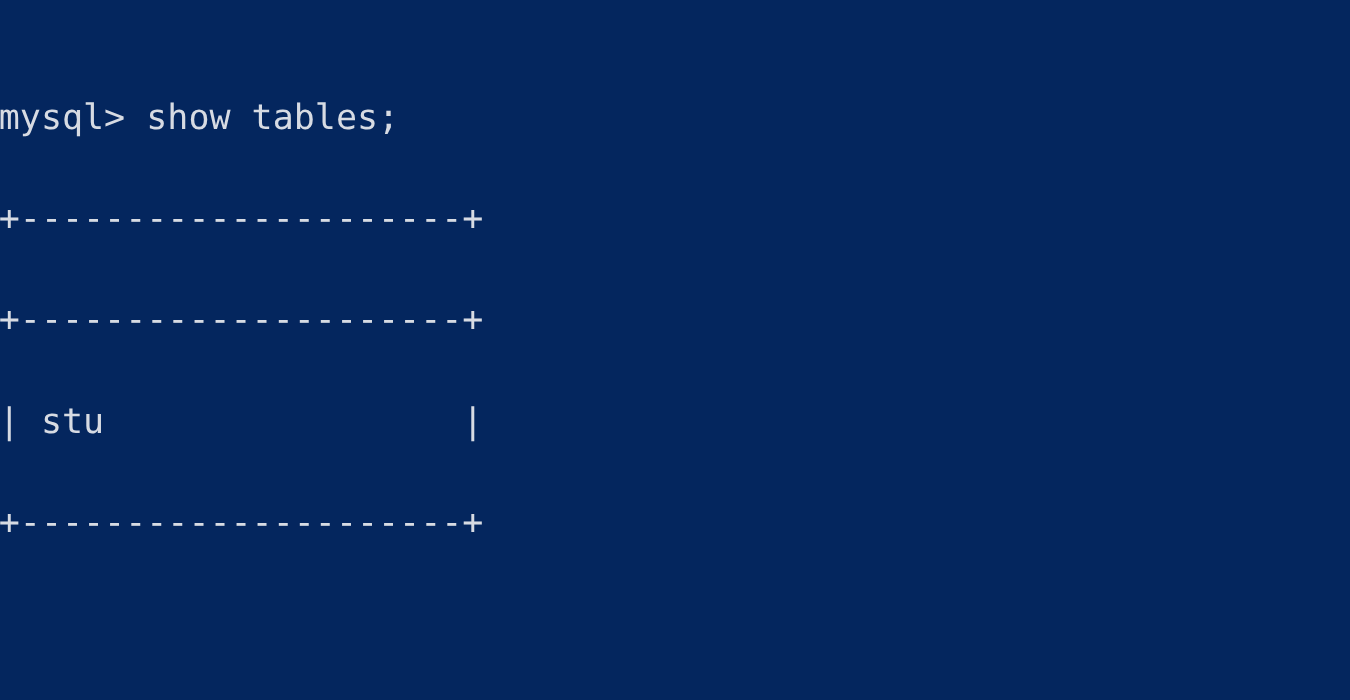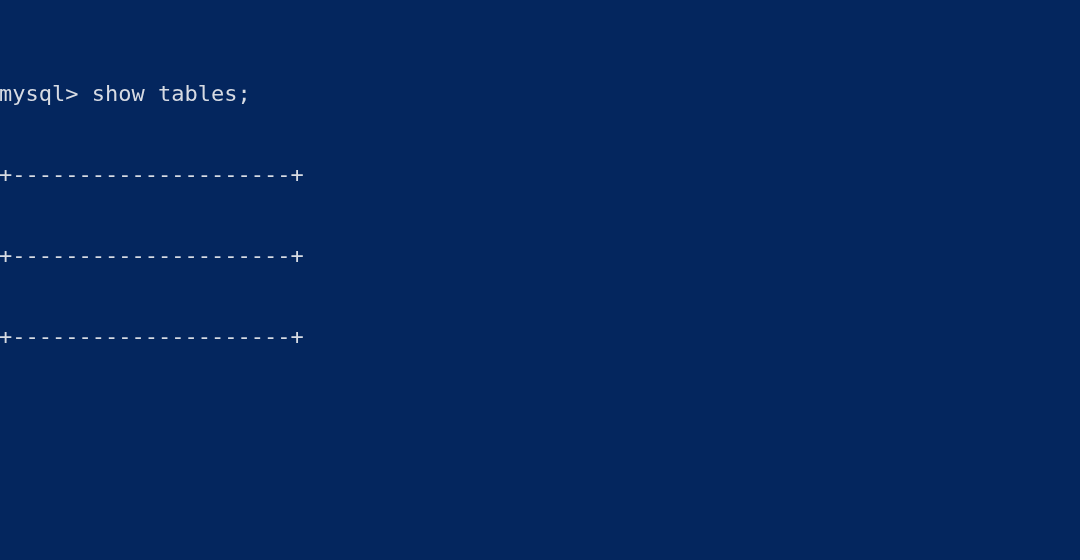--- a/index.html
+++ b/index.html
@@ -7,21 +7,21 @@
     padding: 0;
     background: #04265e;
   }
   #terminal {
     position: relative;
     width: 1008px;
     height: 560px;
     background: #04265e;
     overflow: hidden;
     font-family: "DejaVu Sans Mono", "Liberation Mono", monospace;
-    font-size: 22px;
+    font-size: 28px;
     line-height: 27px;
     letter-spacing: 0px;
     color: #d7dbe3;
     -webkit-font-smoothing: antialiased;
   }
   #screen {
     position: absolute;
     left: -1px;
     top: -1px;
     white-space: pre;
@@ -35,20 +35,21 @@
 </style>
 </head>
 <body>
 
 <div id="terminal">
   <div id="screen">
 
     <div class="line">mysql&gt; show tables;</div>
     <div class="line">+---------------------+</div>
     <div class="line">+---------------------+</div>
+    <div class="line">| stu                 |</div>
     <div class="line">+---------------------+</div>
     
     
     
     
     
     
     
     
     

